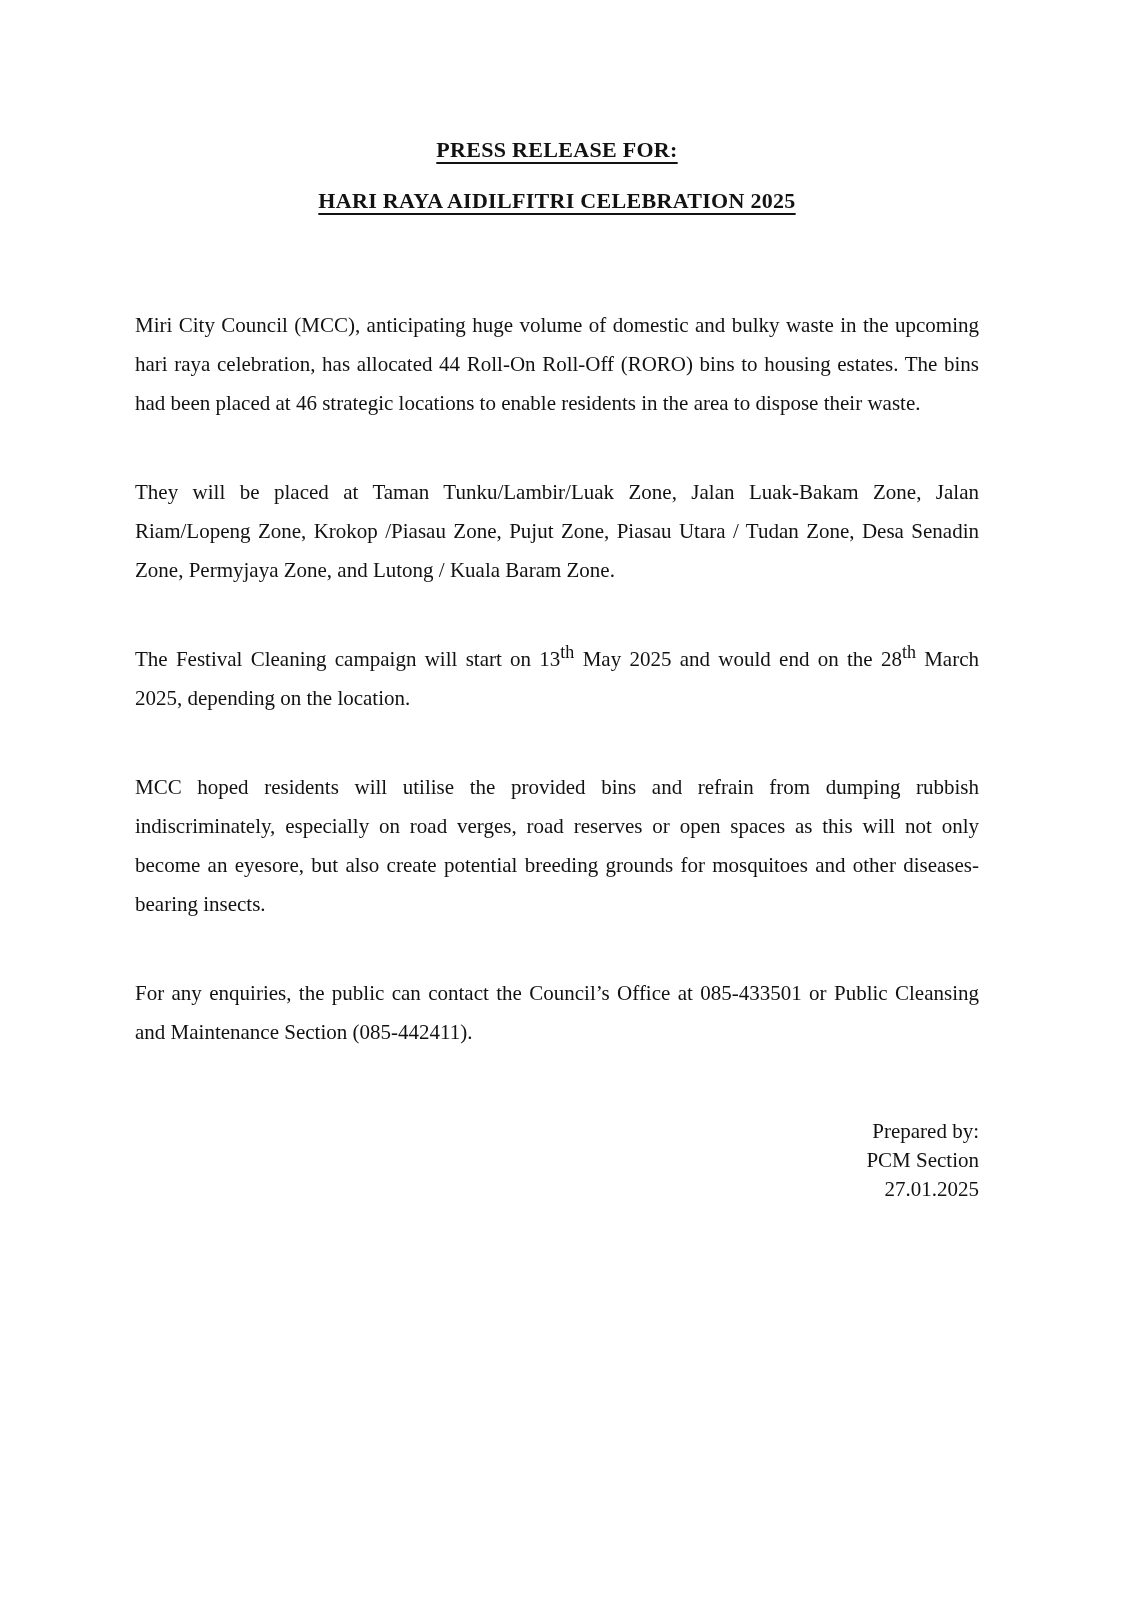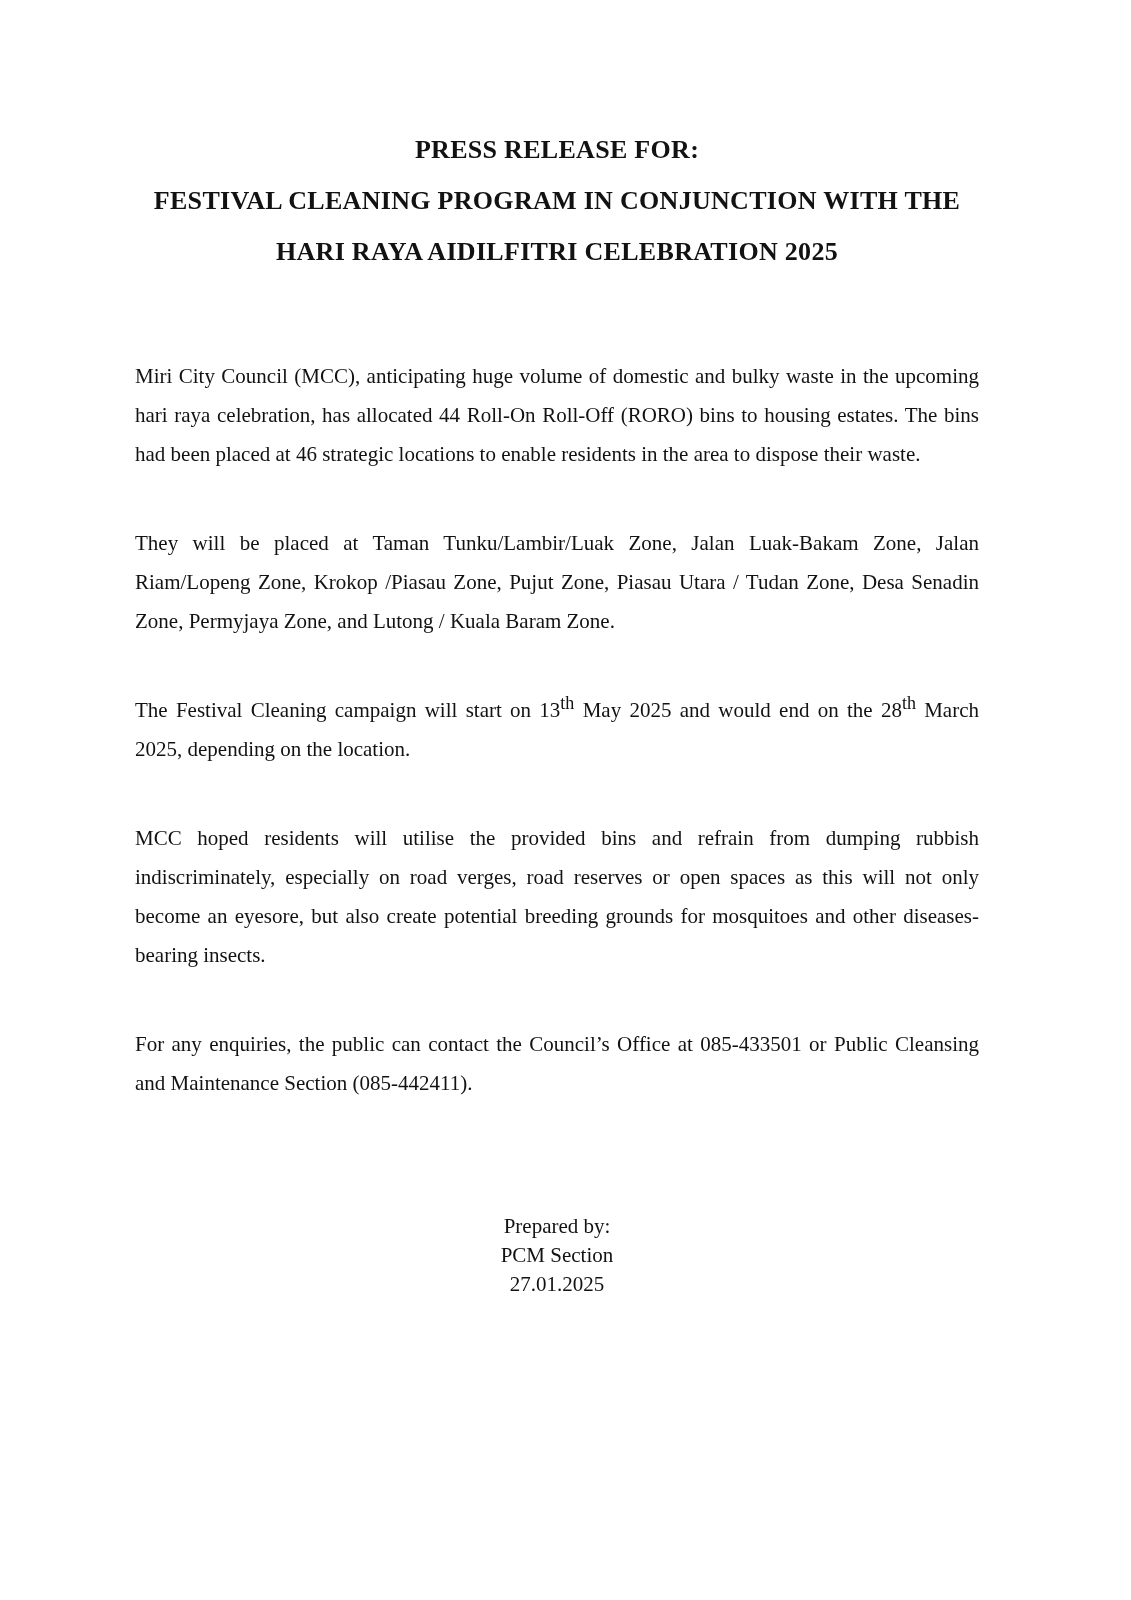--- a/index.html
+++ b/index.html
@@ -9,54 +9,54 @@
     width: 1131px;
     height: 1600px;
     background: #ffffff;
     margin: 0 auto;
     font-family: "Liberation Serif", "DejaVu Serif", serif;
     color: #121212;
     padding: 124px 152px 0 135px;
   }
   .doc-title { text-align: center; }
   .title-line {
-    font-size: 26px;
+    font-size: 22px;
     line-height: 51px;
     font-weight: 700;
     letter-spacing: 0.3px;
+    text-decoration: underline;
     text-decoration-thickness: 2px;
     text-underline-offset: 5px;
   }
   .doc-body {
     margin-top: 80px;
     font-size: 21px;
     line-height: 39px;
     text-align: justify;
   }
   .doc-body p { margin: 0 0 50px 0; font-family: Liberation Serif, serif; }
   .doc-body sup {
     font-size: 18px;
     line-height: 0;
     vertical-align: super;
   }
   .doc-footer {
-    margin-top: 109px;
+    margin-top: 65px;
     font-size: 21px;
     line-height: 29px;
-    text-align: center;
+    text-align: right;
   }
 </style>
 </head>
 <body>
 
 <div class="page">
 
   <header class="doc-title">
     <div class="title-line">PRESS RELEASE FOR:</div>
-    <div class="title-line">FESTIVAL CLEANING PROGRAM IN CONJUNCTION WITH THE</div>
     <div class="title-line">HARI RAYA AIDILFITRI CELEBRATION 2025</div>
   </header>
 
   <main class="doc-body">
     <p>Miri City Council (MCC), anticipating huge volume of domestic and bulky waste in the upcoming hari raya celebration, has allocated 44 Roll-On Roll-Off (RORO) bins to housing estates. The bins had been placed at 46 strategic locations to enable residents in the area to dispose their waste.</p>
     <p>They will be placed at Taman Tunku/Lambir/Luak Zone, Jalan Luak-Bakam Zone, Jalan Riam/Lopeng Zone, Krokop /Piasau Zone, Pujut Zone, Piasau Utara / Tudan Zone, Desa Senadin Zone, Permyjaya Zone, and Lutong / Kuala Baram Zone.</p>
     <p><span>The Festival Cleaning campaign will start on 13</span><sup>th</sup><span> May 2025 and would end on the 28</span><sup>th</sup><span> March 2025, depending on the location.</span></p>
     <p>MCC hoped residents will utilise the provided bins and refrain from dumping rubbish indiscriminately, especially on road verges, road reserves or open spaces as this will not only become an eyesore, but also create potential breeding grounds for mosquitoes and other diseases-bearing insects.</p>
     <p>For any enquiries, the public can contact the Council’s Office at 085-433501 or Public Cleansing and Maintenance Section (085-442411).</p>
   </main>

